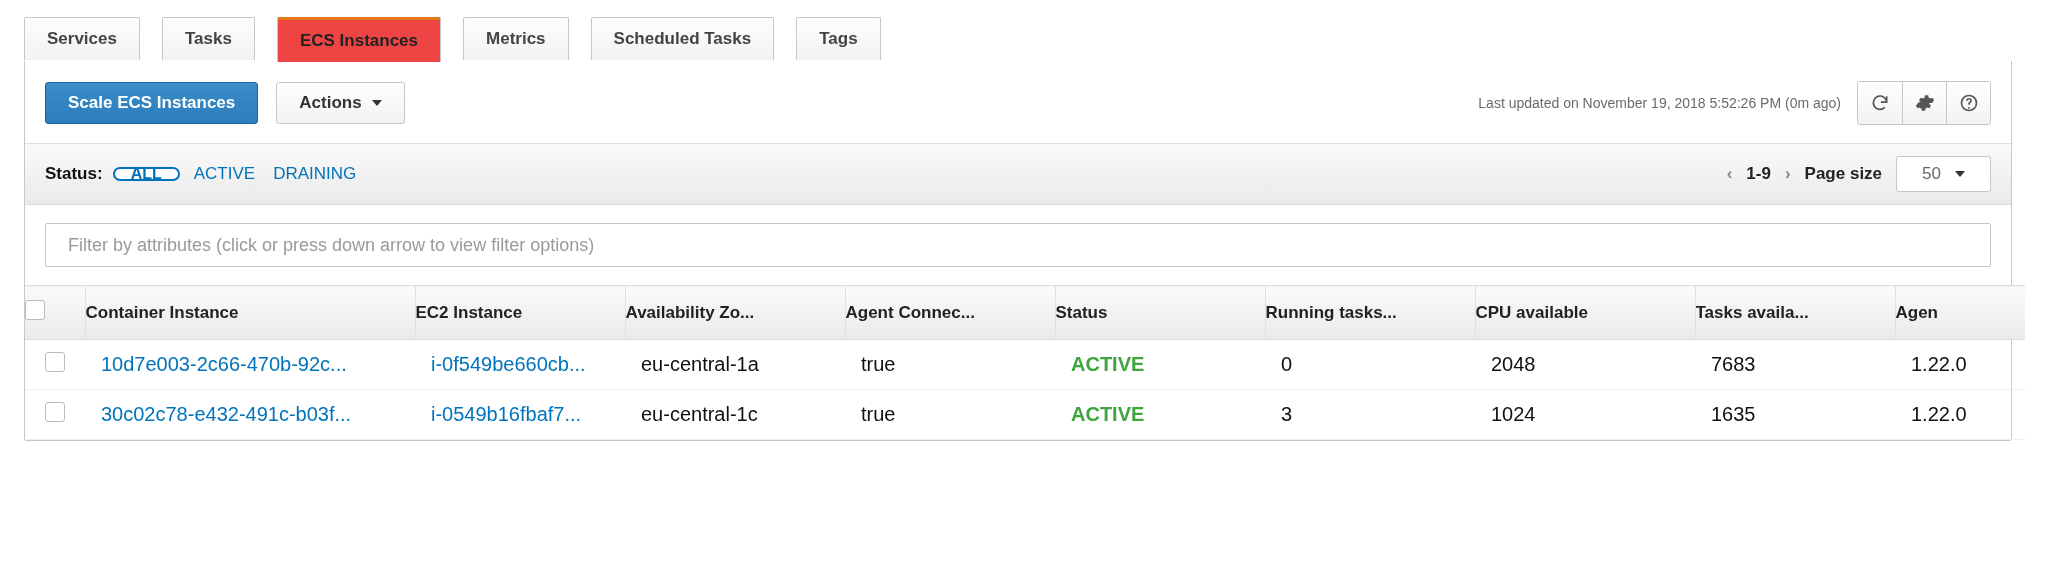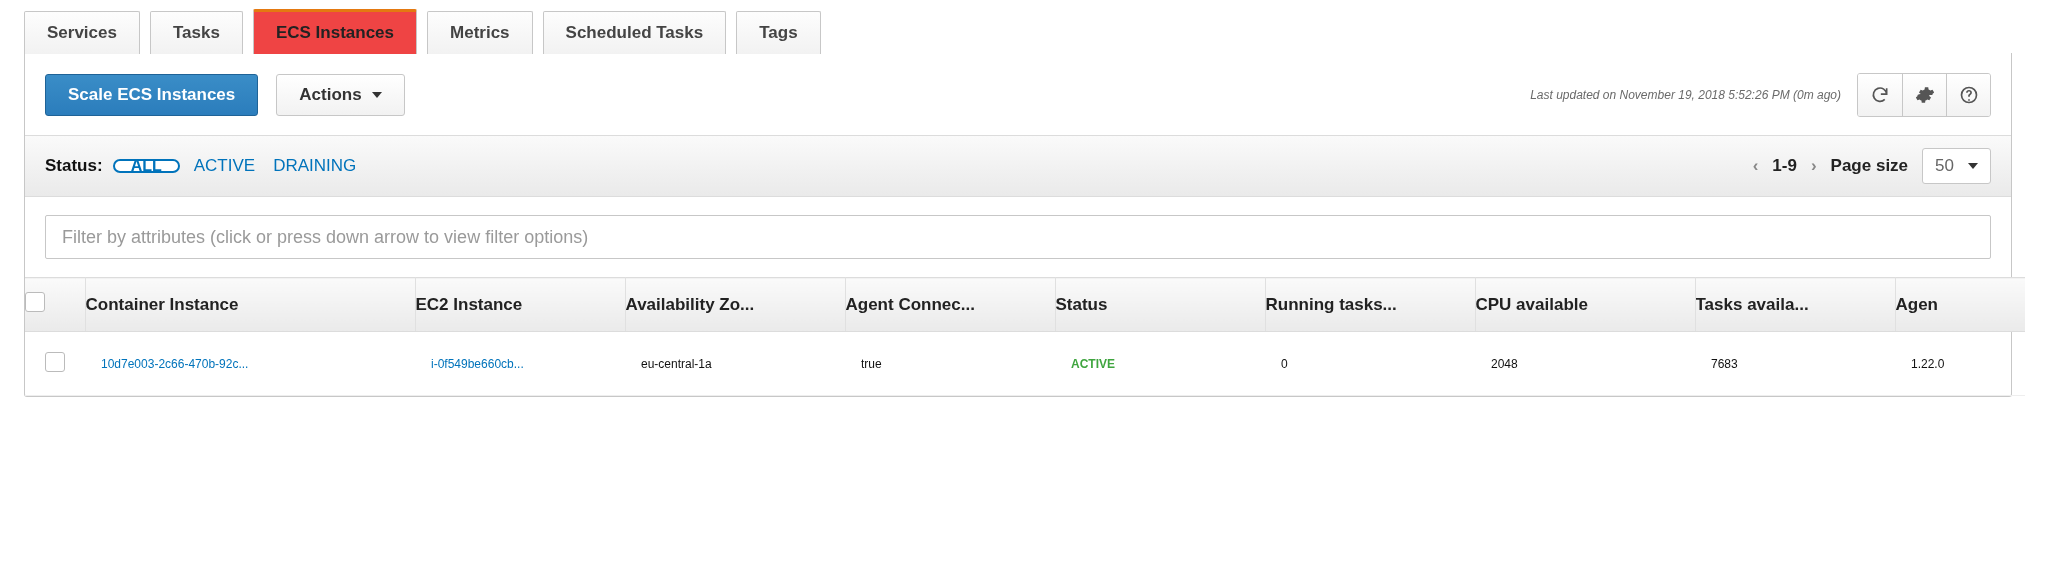--- a/index.html
+++ b/index.html
@@ -22,23 +22,23 @@
     font-family: -apple-system, BlinkMacSystemFont, "Helvetica Neue", Arial, sans-serif;
     font-size: 17px;
     color: var(--text);
     background: #fff;
   }
   .page { width: 2048px; }
 
   
   .tab-strip {
     display: flex;
-    align-items: flex-end;
-    gap: 10px;
-    padding: 8px 0 0 24px;
+    align-items: flex-start;
+    gap: 22px;
+    padding: 16px 0 0 24px;
   }
   .tab {
     padding: 11px 22px;
     border: 1px solid var(--border);
     border-bottom: none;
     border-radius: 2px 2px 0 0;
     background: linear-gradient(#fdfdfd, #f2f2f2);
     color: #444;
     font-weight: 700;
     cursor: pointer;
@@ -85,23 +85,22 @@
   .btn .caret {
     margin-left: 10px;
     width: 0; height: 0;
     border-left: 5px solid transparent;
     border-right: 5px solid transparent;
     border-top: 6px solid #333;
   }
   .spacer { flex: 1; }
   .last-updated {
     color: var(--muted);
-    font-size: 12px;
+    font-size: 14px;
     margin-right: 16px;
-    font-style: italic;
   }
   .icon-group {
     display: inline-flex;
     border: 1px solid var(--border);
     border-radius: 3px;
     overflow: hidden;
   }
   .icon-btn {
     width: 44px; height: 42px;
     display: flex; align-items: center; justify-content: center;
@@ -150,40 +149,40 @@
   }
   .pager .range { color: #222; font-weight: 700; }
   .pager .label { color: #222; font-weight: 700; }
   .page-size-select {
     display: inline-flex;
     align-items: center;
     height: 36px;
     border: 1px solid var(--border);
     border-radius: 3px;
     background: #fff;
-    padding: 0 12px;
+    padding: 0 25px;
     gap: 14px;
     cursor: pointer;
   }
   .page-size-select .caret {
     width: 0; height: 0;
     border-left: 5px solid transparent;
     border-right: 5px solid transparent;
     border-top: 6px solid #333;
   }
   .chev { font-weight: 700; color: #888; cursor: pointer; }
 
   
   .filter-wrap { padding: 18px 20px; }
   .filter-input {
     width: 100%;
     height: 44px;
     border: 1px solid var(--border);
     border-radius: 2px;
-    padding: 0 16px;
+    padding: 0 22px;
     font-size: 18px;
     color: #444;
   }
   .filter-input::placeholder { color: #9a9a9a; }
 
   
   .table { width: 100%; border-collapse: collapse; table-layout: fixed; }
   .table thead th {
     background: linear-gradient(var(--header-grad-top), var(--header-grad-bot));
     border-top: 1px solid var(--border-light);
@@ -193,26 +192,26 @@
     font-weight: 700;
     padding: 14px 0;
     font-size: 17px;
     color: #222;
     white-space: nowrap;
     overflow: hidden;
     text-overflow: ellipsis;
   }
   .table thead th:last-child { border-right: none; }
   .table tbody td {
-    padding: 20px 16px;
+    padding: 12px 16px;
     border-bottom: 1px solid #eee;
     white-space: nowrap;
     overflow: hidden;
     text-overflow: ellipsis;
-    font-size: 12px;
+    font-size: 20px;
   }
   .col-check { width: 60px; text-align: center; }
   .checkbox {
     width: 20px; height: 20px;
     border: 1px solid #bbb;
     border-radius: 3px;
     background: #fff;
     display: inline-block;
     cursor: pointer;
   }
@@ -320,17 +319,29 @@
             <td><span class="link">10d7e003-2c66-470b-92c...</span></td>
             <td><span class="link">i-0f549be660cb...</span></td>
             <td>eu-central-1a</td>
             <td>true</td>
             <td><span class="status-active">ACTIVE</span></td>
             <td>0</td>
             <td>2048</td>
             <td>7683</td>
             <td>1.22.0</td>
           </tr>
+          <tr>
+            <td class="col-check"><span class="checkbox"></span></td>
+            <td><span class="link">30c02c78-e432-491c-b03f...</span></td>
+            <td><span class="link">i-0549b16fbaf7...</span></td>
+            <td>eu-central-1c</td>
+            <td>true</td>
+            <td><span class="status-active">ACTIVE</span></td>
+            <td>3</td>
+            <td>1024</td>
+            <td>1635</td>
+            <td>1.22.0</td>
+          </tr>
         </tbody>
     </table>
 
   </div>
 </div>
 
 </body></html>

